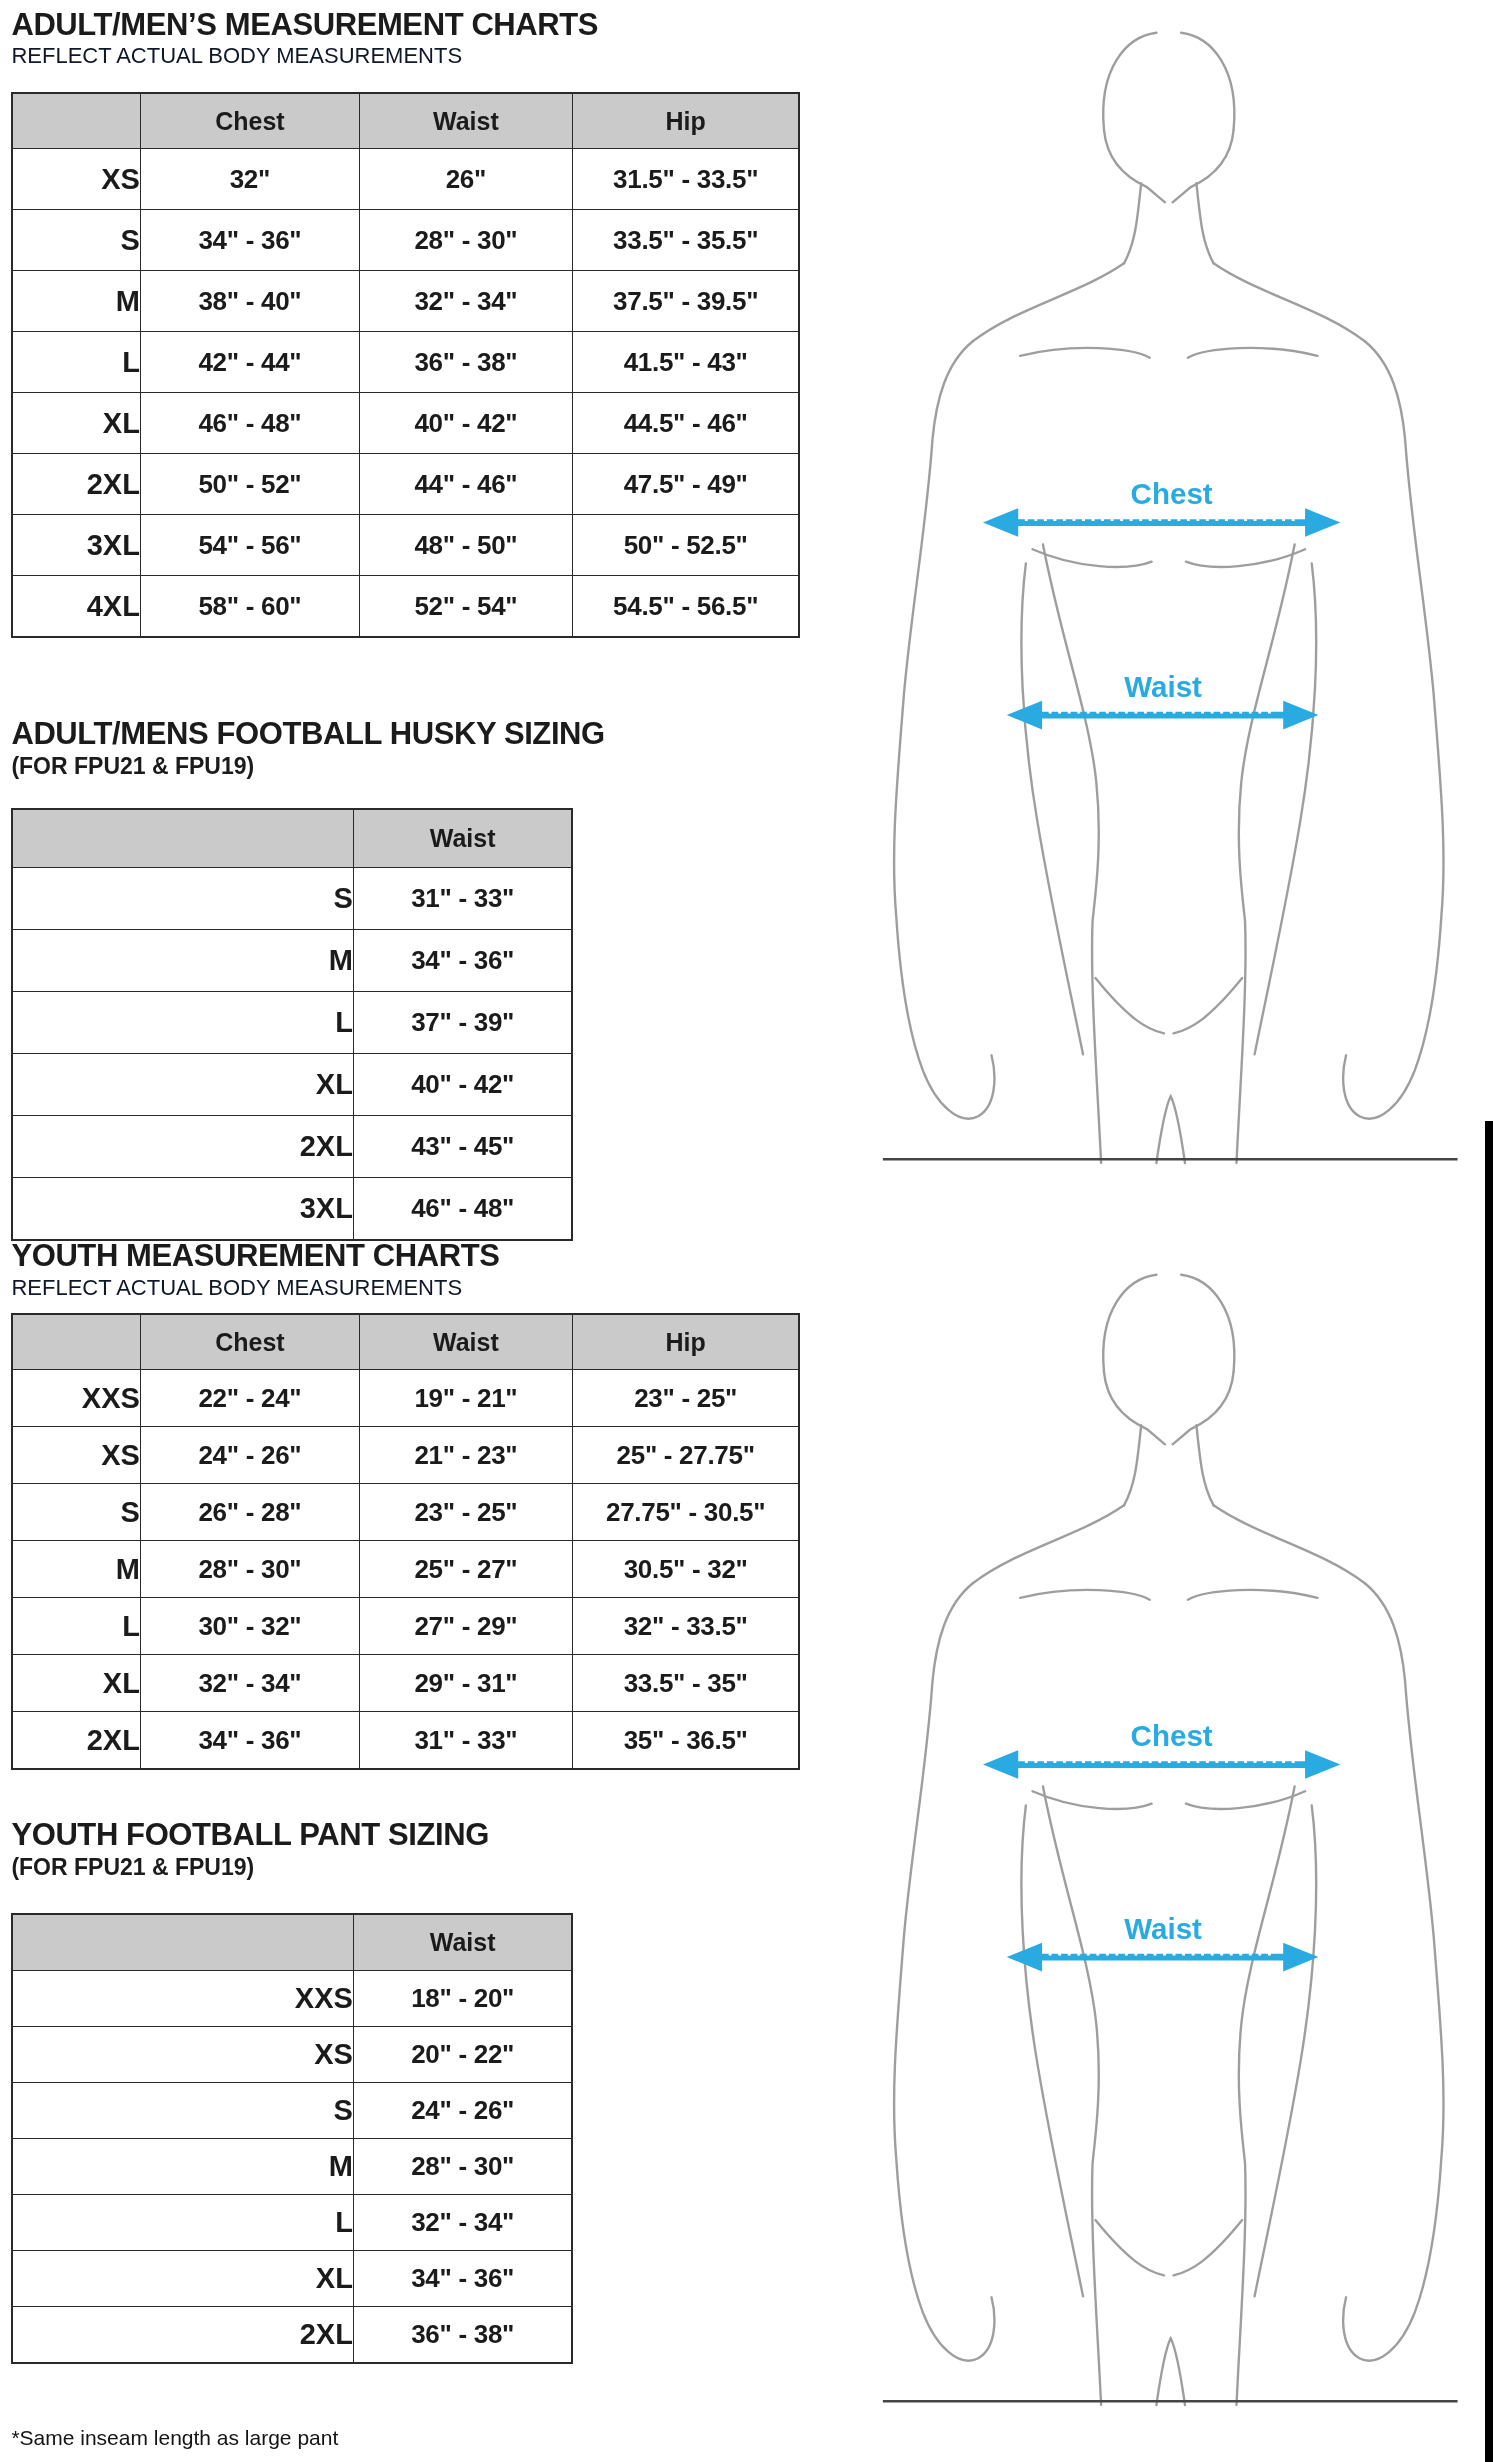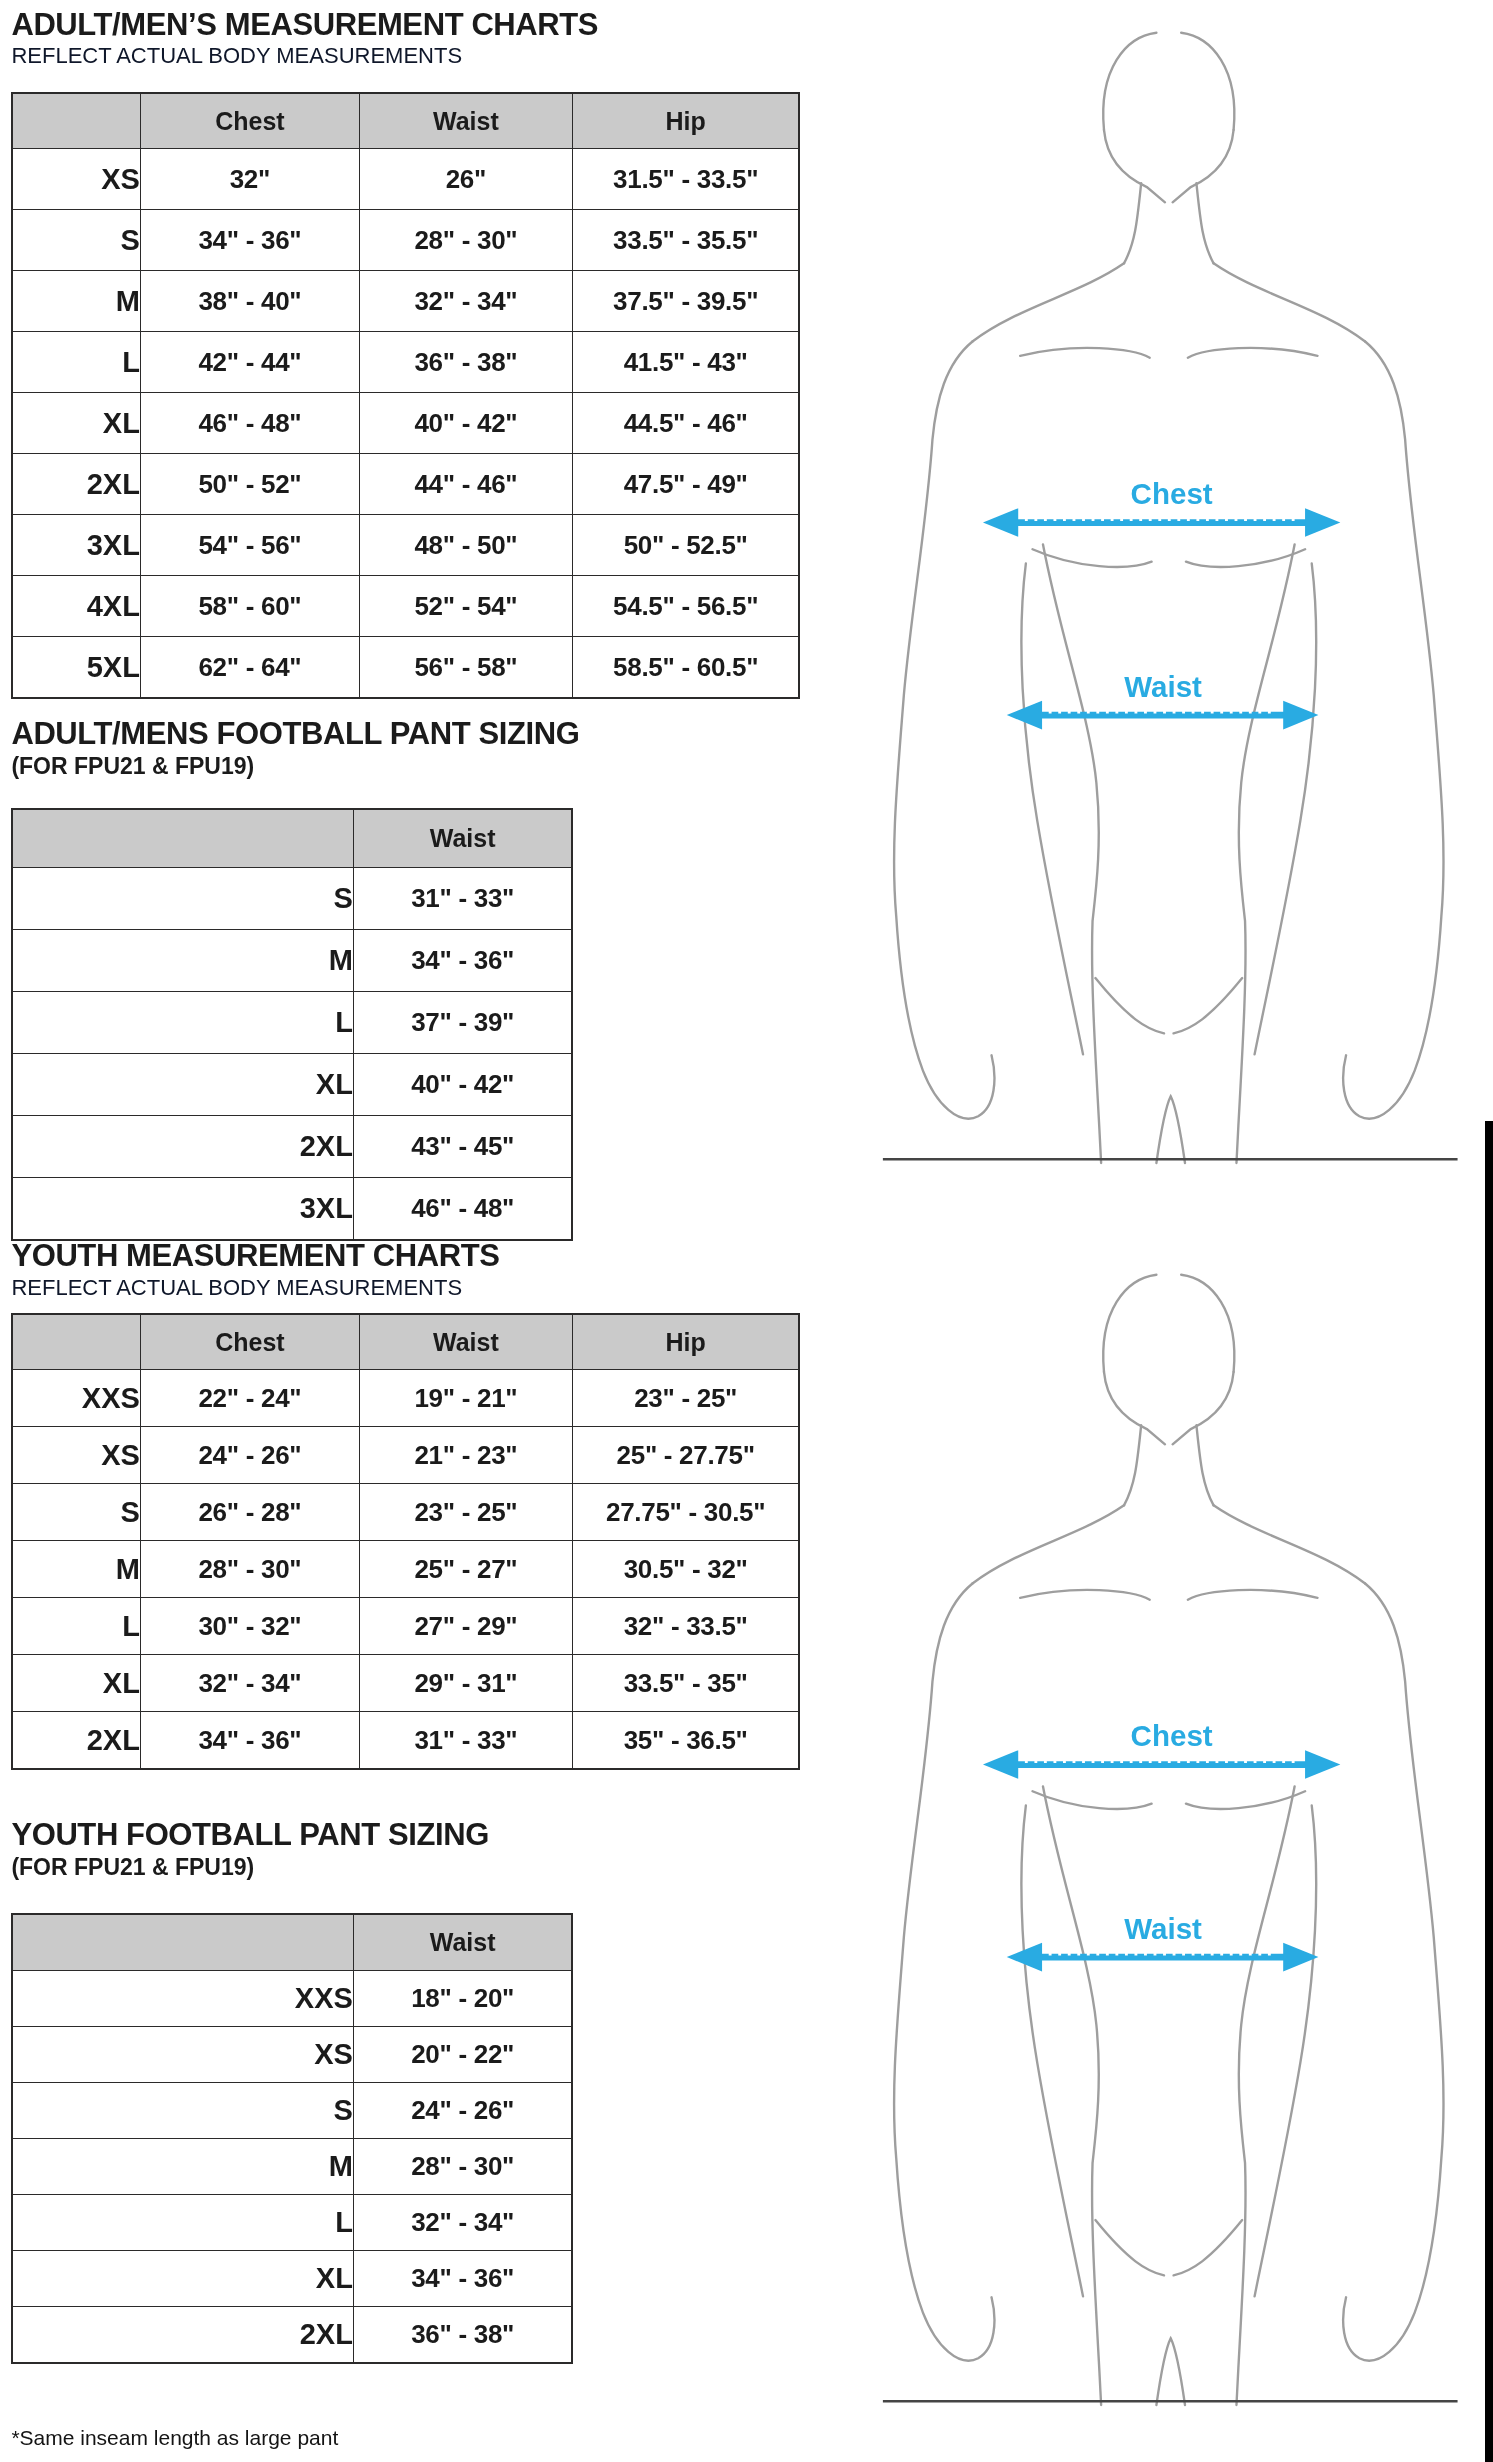--- a/index.html
+++ b/index.html
@@ -139,31 +139,25 @@
           <td class="val">54" - 56"</td>
           <td class="val">48" - 50"</td>
           <td class="val">50" - 52.5"</td>
         </tr>
     <tr>
           <td class="size">4XL</td>
           <td class="val">58" - 60"</td>
           <td class="val">52" - 54"</td>
           <td class="val">54.5" - 56.5"</td>
         </tr>
-    <tr>
-          <td class="size">5XL</td>
-          <td class="val">62" - 64"</td>
-          <td class="val">56" - 58"</td>
-          <td class="val">58.5" - 60.5"</td>
-        </tr>
   </tbody>
     </table>
 
   <div class="abs" style="left:11.4px;top:717px">
-    <div class="h1">ADULT/MENS FOOTBALL PANT SIZING</div>
+    <div class="h1">ADULT/MENS FOOTBALL HUSKY SIZING</div>
     <div class="sub bold">(FOR FPU21 &amp; FPU19)</div>
   </div>
 
   <table class="sz t2 abs" style="left:11.4px;top:808px;width:560px">
     <colgroup>
         <col style="width:341px">
         <col style="width:219px">
       </colgroup>
     <tbody>
         <tr>

